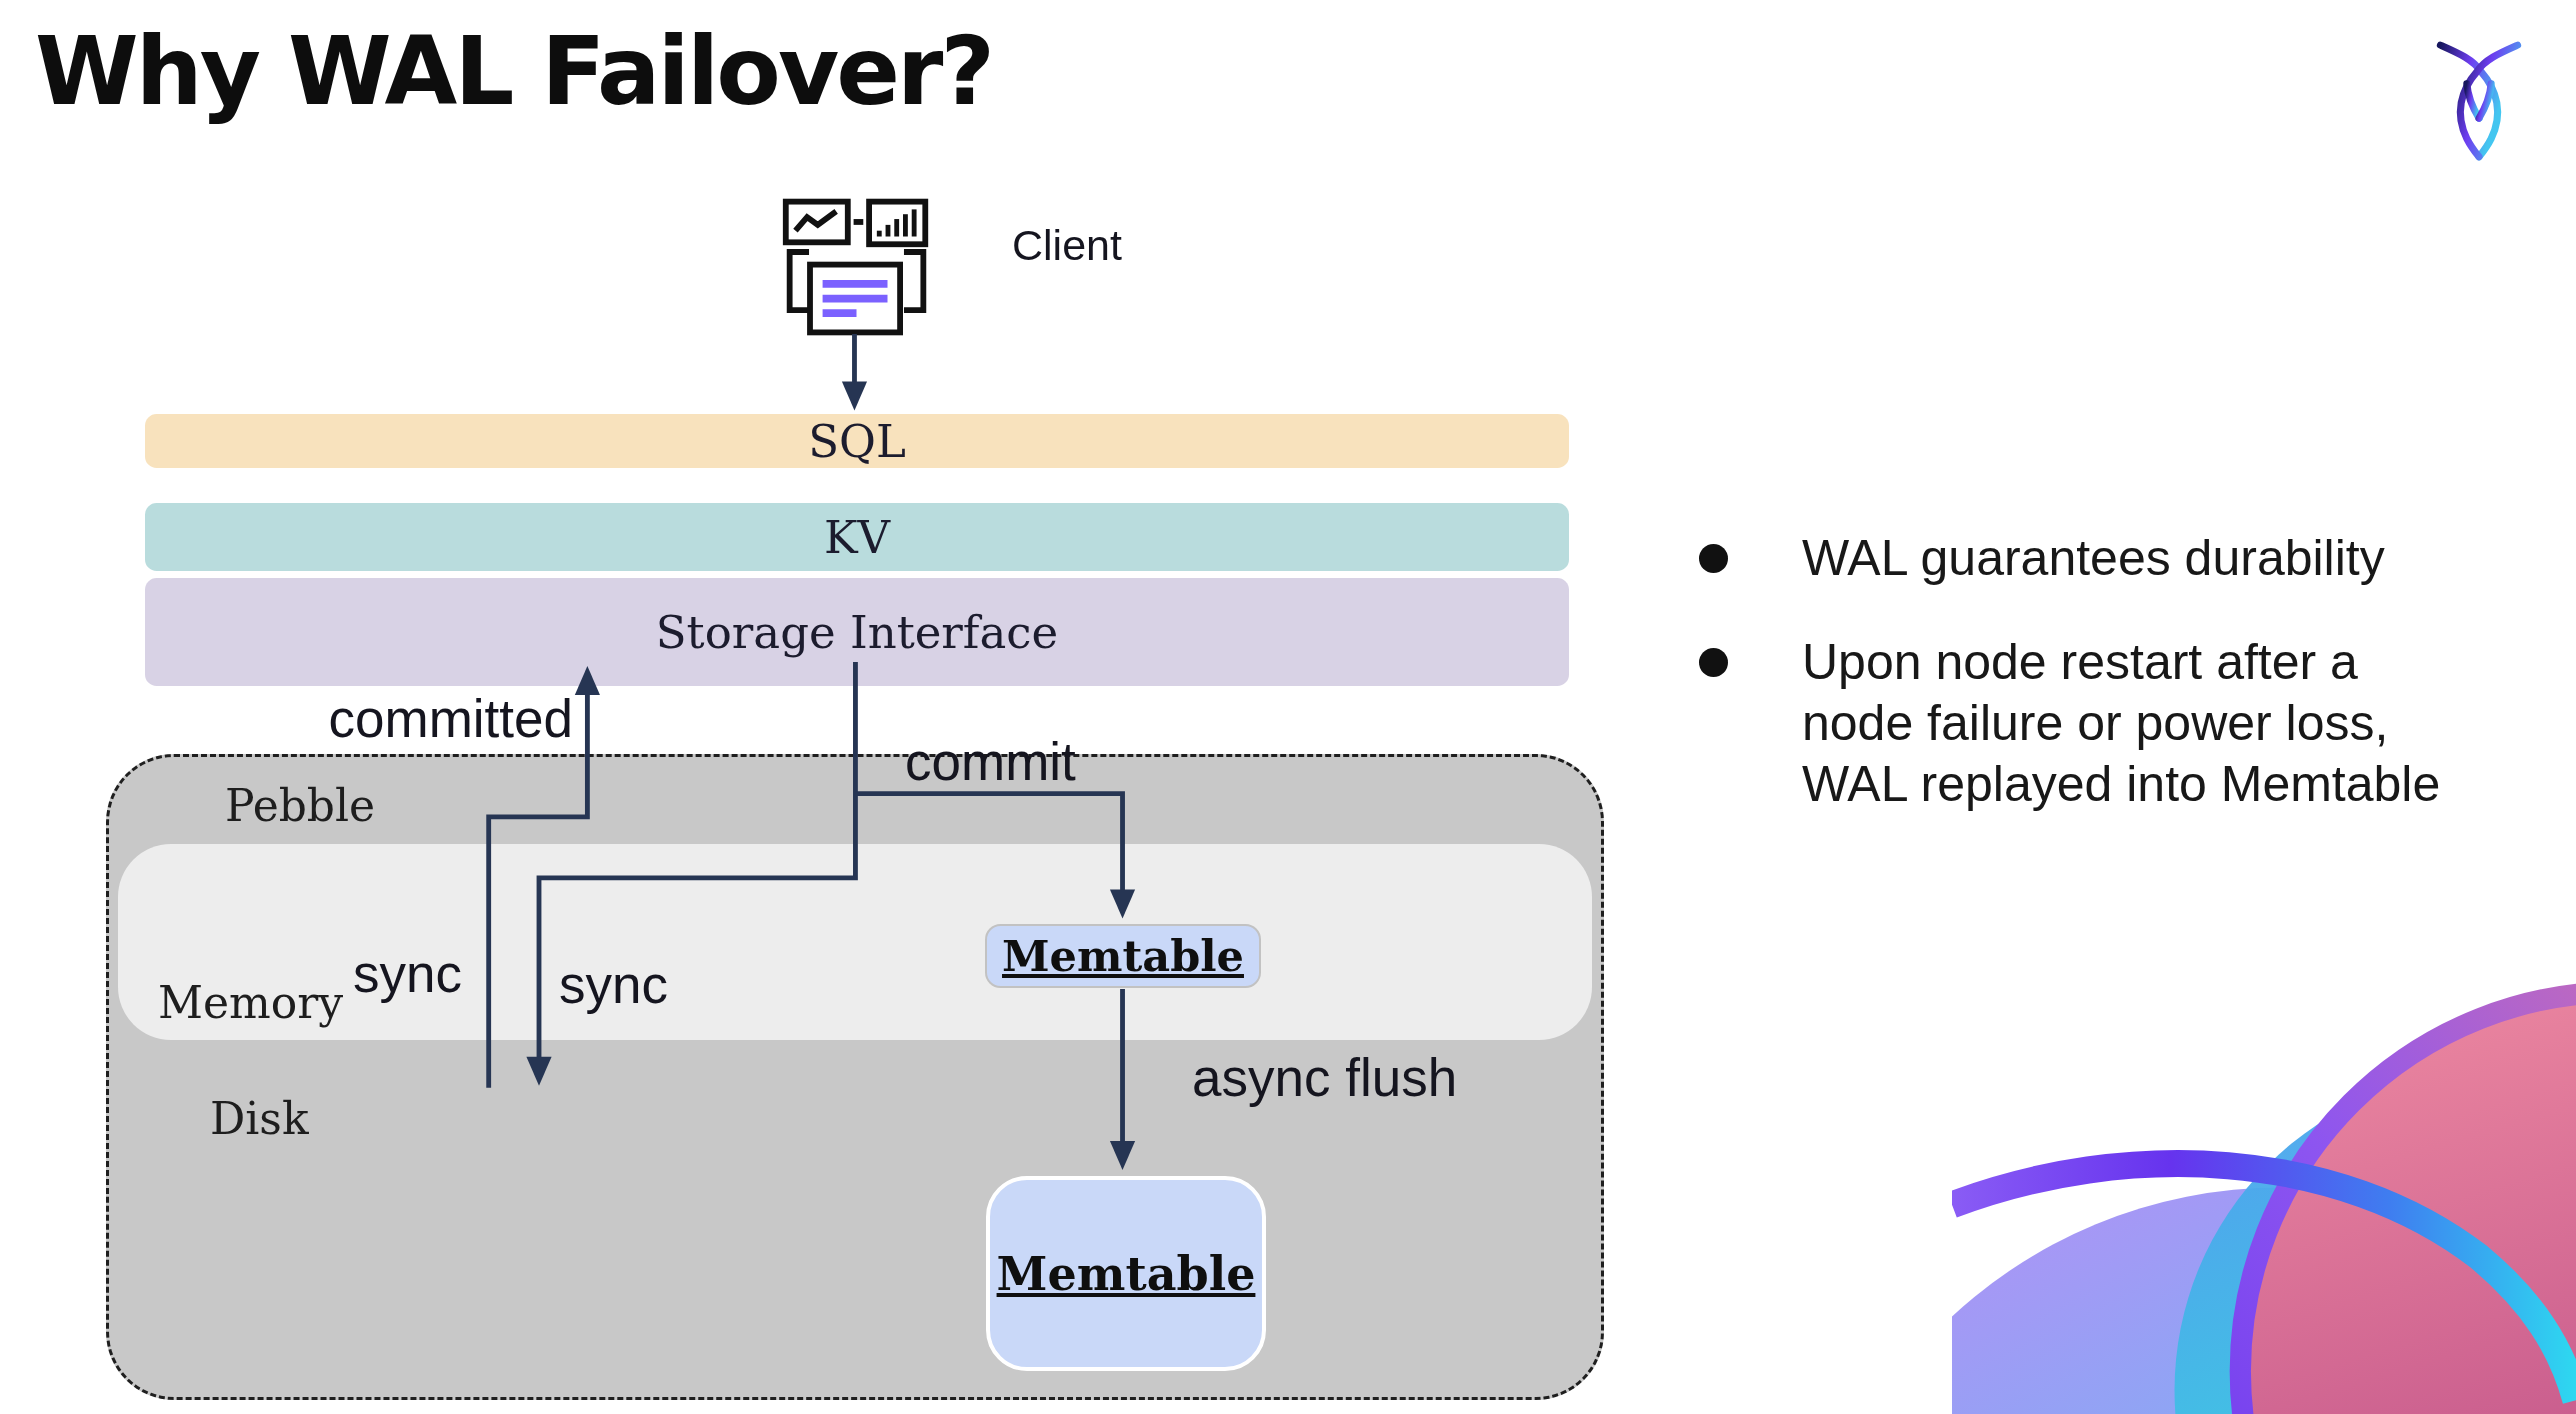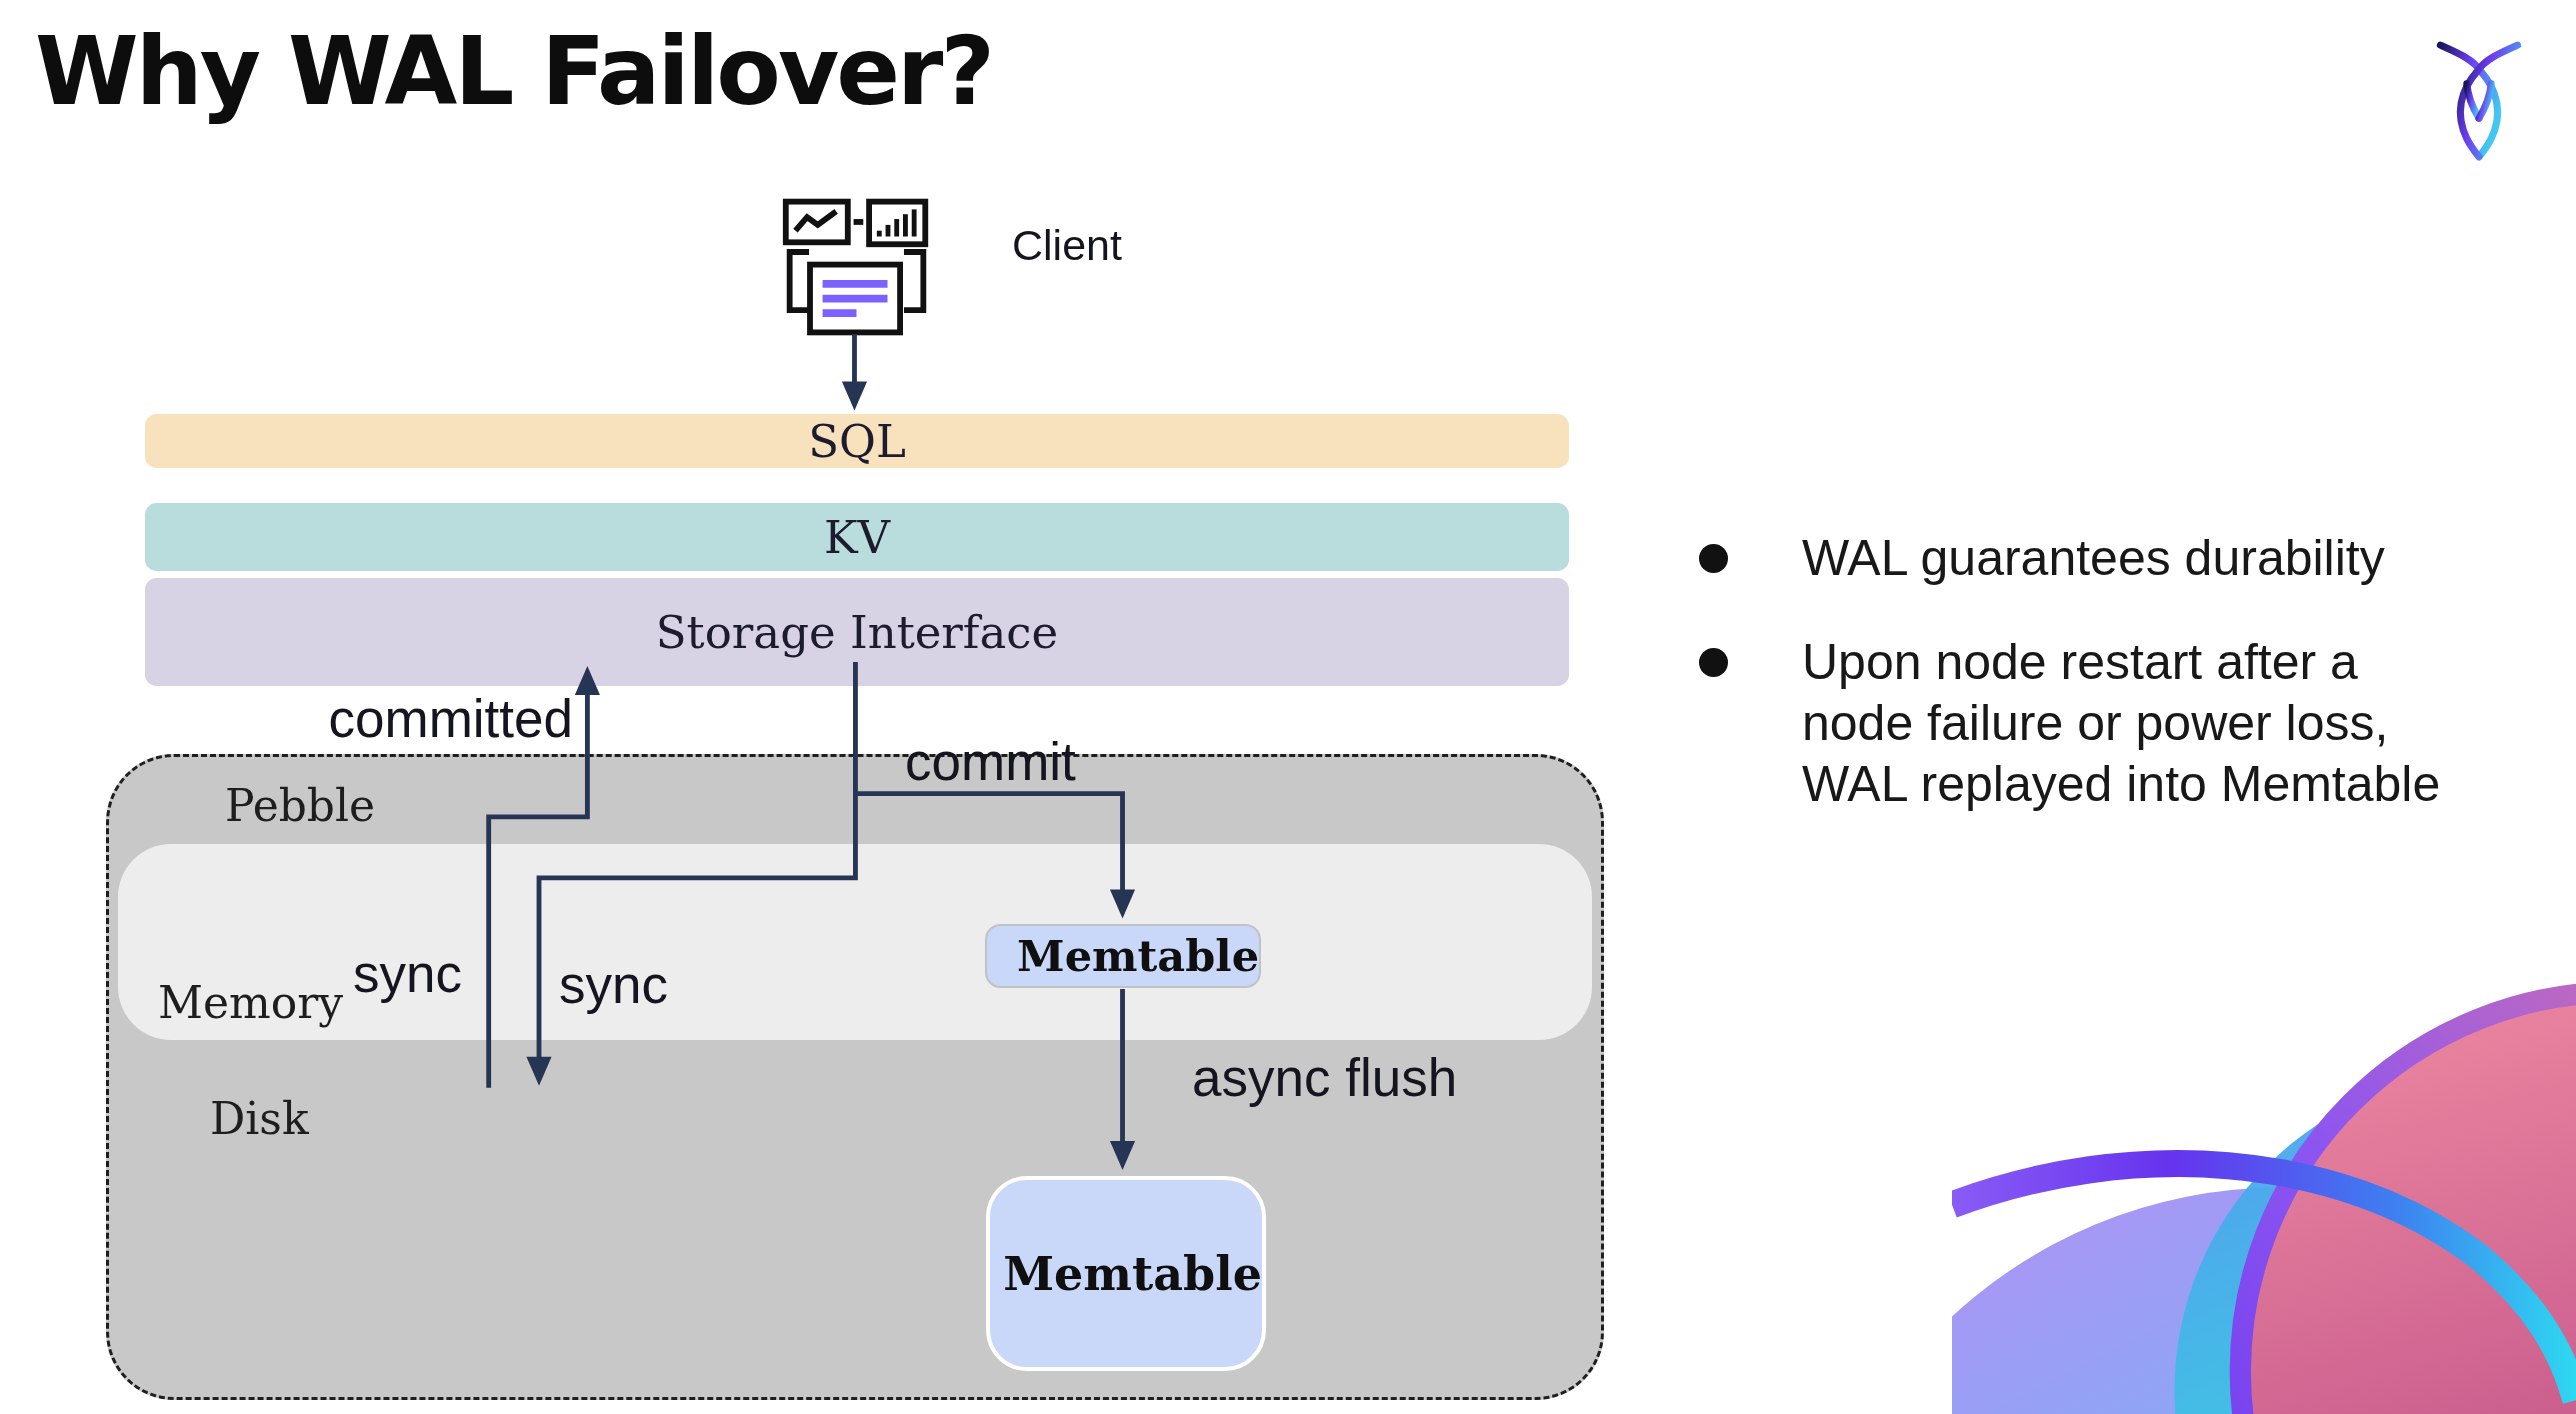--- a/index.html
+++ b/index.html
@@ -21,22 +21,22 @@
   .pebble{position:absolute;left:106px;top:754px;width:1498px;height:646px;background:#c8c8c8;
           border:3.9px dashed #1f1f1f;border-radius:68px;box-sizing:border-box;}
   .memory-band{position:absolute;left:118px;top:844px;width:1474px;height:196px;
                background:#ededed;border-radius:53px;}
   .zone-label{position:absolute;font-family:"DejaVu Serif",serif;font-size:44px;color:#1e1e1e;}
   .lbl-pebble{left:225px;top:780px;}
   .lbl-memory{left:158px;top:977px;}
   .lbl-disk{left:210px;top:1093px;}
 
   
-  .node{position:absolute;background:#c9d8f8;display:flex;align-items:center;justify-content:flex-end;
-        font-family:"DejaVu Serif",serif;font-weight:bold;color:#0f0f0f;box-sizing:border-box;}
+  .node{position:absolute;background:#c9d8f8;display:flex;align-items:center;justify-content:center;
+        font-family:"DejaVu Serif",serif;font-weight:bold;color:#0f0f0f;box-sizing:border-box;text-decoration:underline;}
   .node-wal{left:452px;top:1092px;width:185px;height:183px;border:4.8px solid #ffffff;
             border-radius:41px;font-size:46px;}
   .node-memtable{left:985px;top:924px;width:276px;height:64px;border:2.9px solid #c2c2c2;
                  border-radius:15.5px;font-size:43px;}
   .node-sstable{left:986px;top:1176px;width:280px;height:195px;border:4.8px solid #ffffff;
                 border-radius:41px;font-size:46px;}
 
   
   .edge-label{position:absolute;font-size:53px;color:#15151f;}
   .lbl-committed{left:321px;top:688px;width:252px;text-align:right;}

